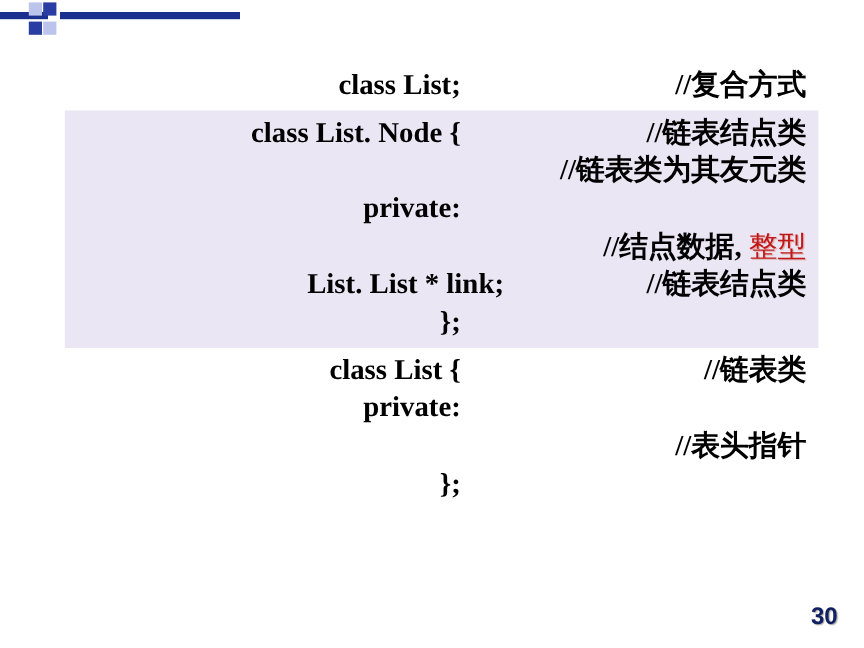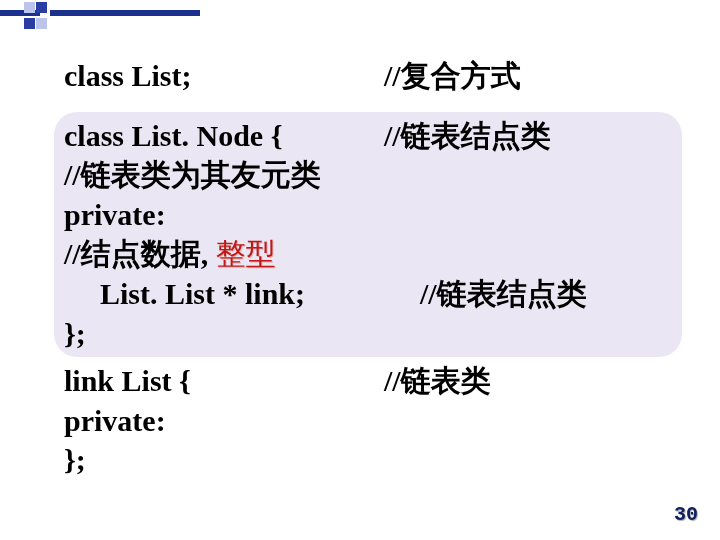--- a/index.html
+++ b/index.html
@@ -47,51 +47,51 @@
   .sq.d { left: 36px; top: 18px; background: #bcc4ec; }
 
   .content {
     position: absolute;
     left: 64px;
     top: 56px;
     right: 48px;
   }
   .row {
     display: flex;
-    font-size: 30px;
+    font-size: 24px;
     line-height: 1.32;
     color: #000;
+    text-align: right;
   }
   .left {
     width: 320px;
     white-space: nowrap;
   }
   .right {
     flex: 1;
     white-space: nowrap;
   }
   .block2 {
     background: #eae6f3;
-    margin: 16px -10px 4px -10px;
+    margin: 4px -10px 4px -10px;
     padding: 4px 10px 4px 10px;
-    border-radius: 23px;
   }
   .bold { font-weight: bold; }
   .indent { padding-left: 36px; }
   .emph-red {
     color: #c01818;
     font-weight: normal;
     position: relative;
     text-shadow: 1px 1px 0 #e0b0b0;
   }
   .pagenum {
     position: absolute;
     right: 22px;
     bottom: 14px;
-    font-family: Liberation Mono, monospace;
+    font-family: Liberation Sans, sans-serif;
     font-size: 20px;
     color: #102060;
     text-shadow: 1px 1px 1px #aaa;
     font-weight: bold;
   }
 </style>
 </head>
 <body>
 
 <div class="slide">
@@ -133,28 +133,29 @@
         <div class="left bold indent">List. List * link;</div>
         <div class="right bold">//链表结点类</div>
       </div>
       <div class="row">
         <div class="left bold">};</div>
         <div class="right"></div>
       </div>
     </div>
 
     <div class="row">
-      <div class="left bold">link List {</div>
+      <div class="left bold">class List {</div>
       <div class="right bold">//链表类</div>
     </div>
     <div class="row">
       <div class="left bold">private:</div>
       <div class="right"></div>
     </div>
     <div class="row">
+      <div class="right bold">//表头指针</div>
     </div>
     <div class="row">
       <div class="left bold">};</div>
       <div class="right"></div>
     </div>
 
   </div>
 
   <div class="pagenum">30</div>
 </div>

